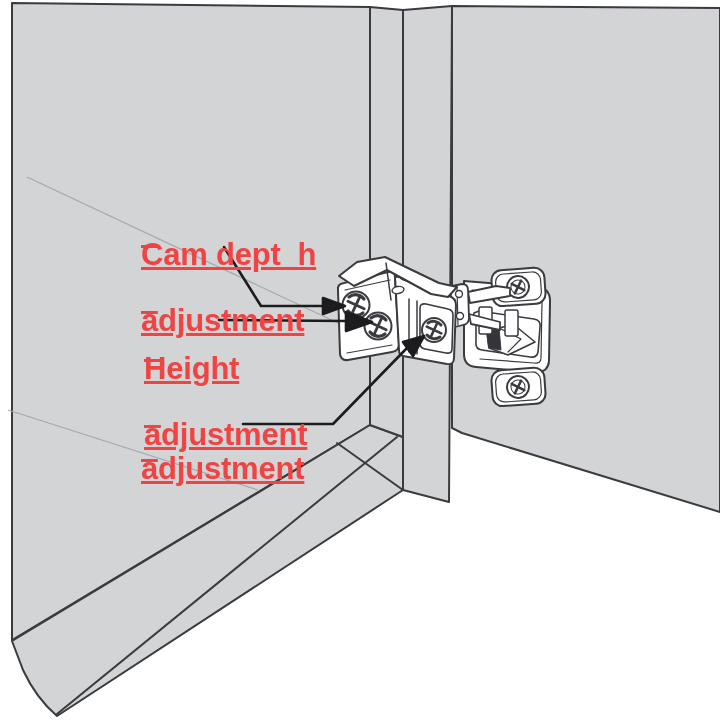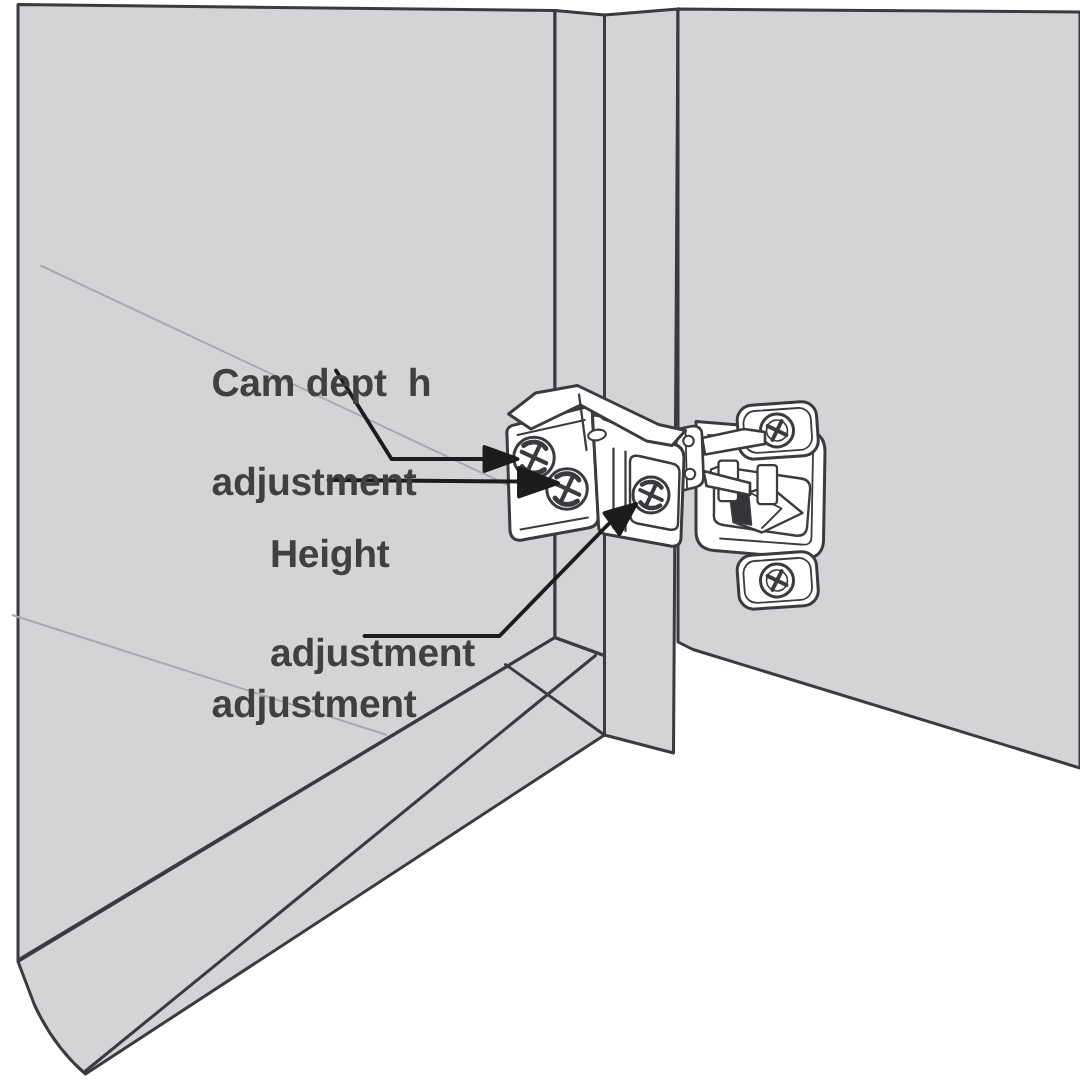--- a/index.html
+++ b/index.html
@@ -1,20 +1,20 @@
 <!DOCTYPE html>
 <html><head>
 <meta charset="utf-8">
 <style>
   html,body{margin:0;padding:0;background:#ffffff;}
   #stage{position:relative;width:720px;height:720px;background:#ffffff;overflow:hidden;
          font-family:"Liberation Sans","DejaVu Sans",sans-serif;}
   #stage svg{position:absolute;left:0;top:0;}
-  .callout{position:absolute;color:#404040;font-size:26px;line-height:22px;font-weight:600;
-           letter-spacing:-0.2px;white-space:pre;}
+  .callout{position:absolute;color:#ef4444;font-size:31px;line-height:22px;font-weight:600;
+           letter-spacing:-0.2px;white-space:pre;text-decoration:underline;}
   .callout span{display:block;}
 </style>
 </head>
 <body>
 
 <div id="stage">
 
 <svg width="720" height="720" viewBox="0 0 720 720">
 
   <g fill="#d3d4d6" stroke="#3a3b3f" stroke-width="2" stroke-linejoin="round" stroke-linecap="round">
@@ -136,21 +136,21 @@
       <polyline fill="none" points="243,424 333,424 406,349"></polyline>
       <polygon points="424,336 403,342 413,356"></polygon>
     </g>
   </g>
 </svg>
 
 <div class="callout" style="left:141px;top:200px;">
   <span>Cam dept  h</span>
   <span>adjustment</span>
 </div>
-<div class="callout" style="left:144px;top:314px;margin-left:36px;">
+<div class="callout" style="left:144px;top:314px;">
   <span>Height</span>
   <span>adjustment</span>
 </div>
 <div class="callout" style="left:141px;top:414px;">
   <span>adjustment</span>
 </div>
 
 </div>
 
 </body></html>

